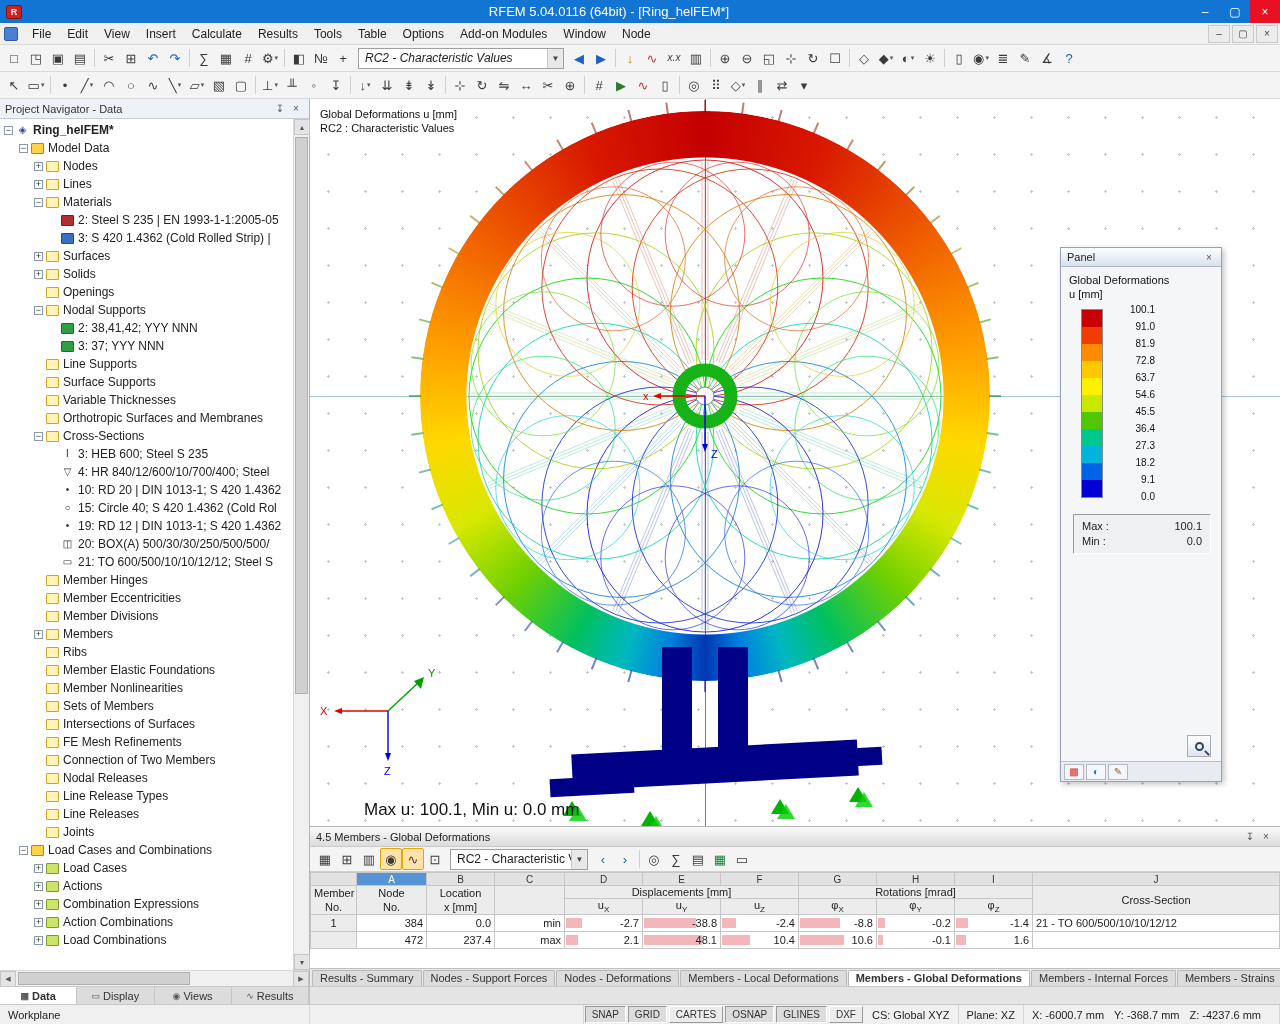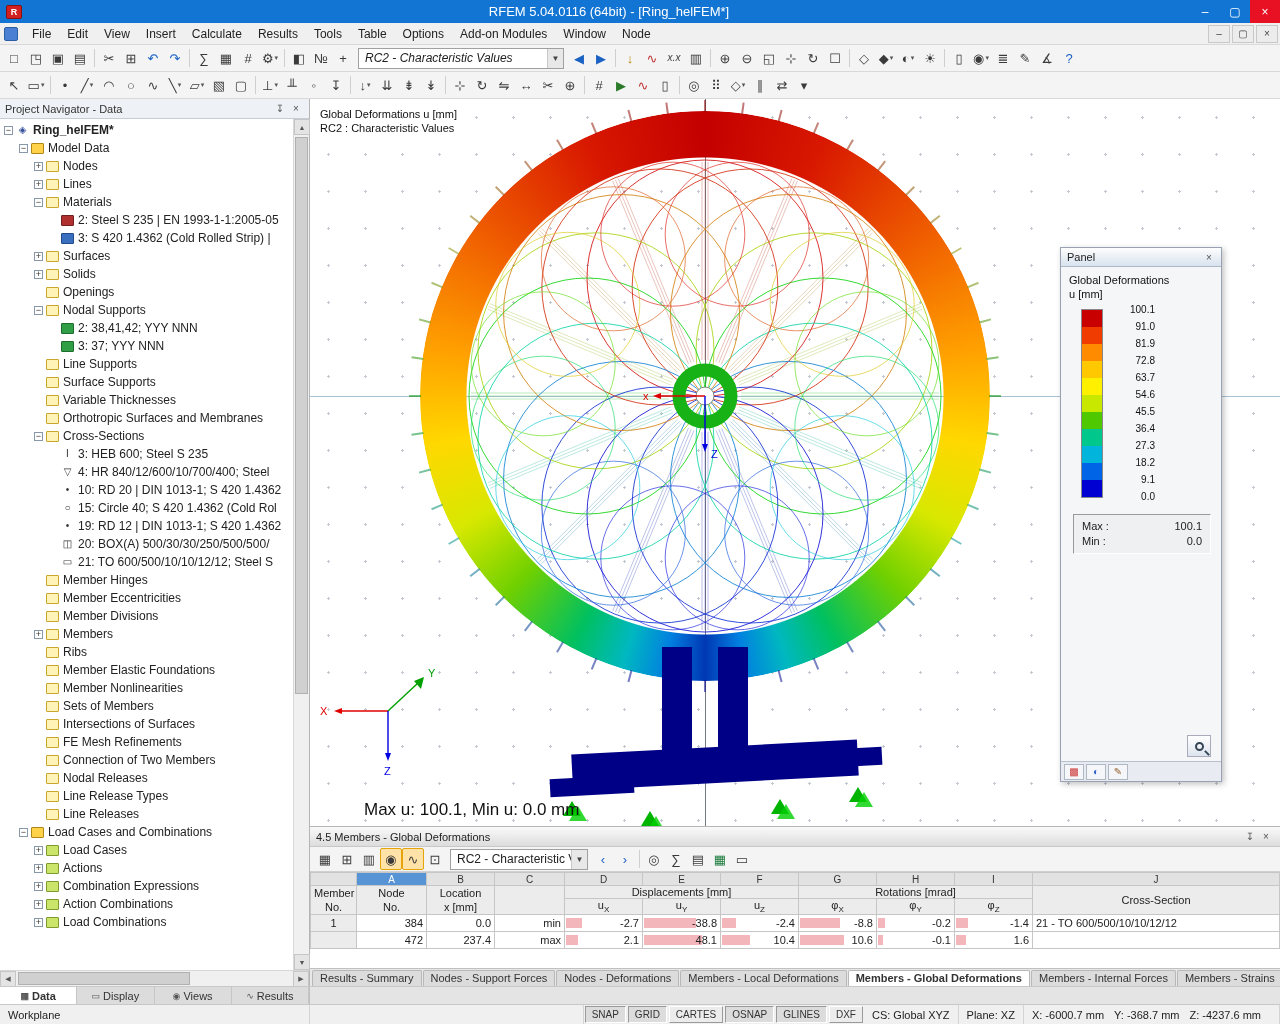--- a/index.html
+++ b/index.html
@@ -622,20 +622,25 @@
             </div>
             <div class="titem" style="padding-left: 34px;">
               <span class="texp empty"></span>
               <span class="ticon" style="background: rgb(255, 243, 184); border: 1px solid rgb(201, 165, 42);"></span>
               <span class="tlabel">Line Release Types</span>
             </div>
             <div class="titem" style="padding-left: 34px;">
               <span class="texp empty"></span>
               <span class="ticon" style="background: rgb(255, 243, 184); border: 1px solid rgb(201, 165, 42);"></span>
               <span class="tlabel">Line Releases</span>
+            </div>
+            <div class="titem" style="padding-left: 34px;">
+              <span class="texp empty"></span>
+              <span class="ticon" style="background: rgb(255, 243, 184); border: 1px solid rgb(201, 165, 42);"></span>
+              <span class="tlabel">Joints</span>
             </div>
             <div class="titem" style="padding-left: 19px;">
               <span class="texp">−</span>
               <span class="ticon" style="background: rgb(255, 210, 74); border: 1px solid rgb(176, 136, 24);"></span>
               <span class="tlabel">Load Cases and Combinations</span>
             </div>
             <div class="titem" style="padding-left: 34px;">
               <span class="texp">+</span>
               <span class="ticon" style="background: rgb(203, 229, 106); border: 1px solid rgb(126, 154, 45);"></span>
               <span class="tlabel">Load Cases</span>

